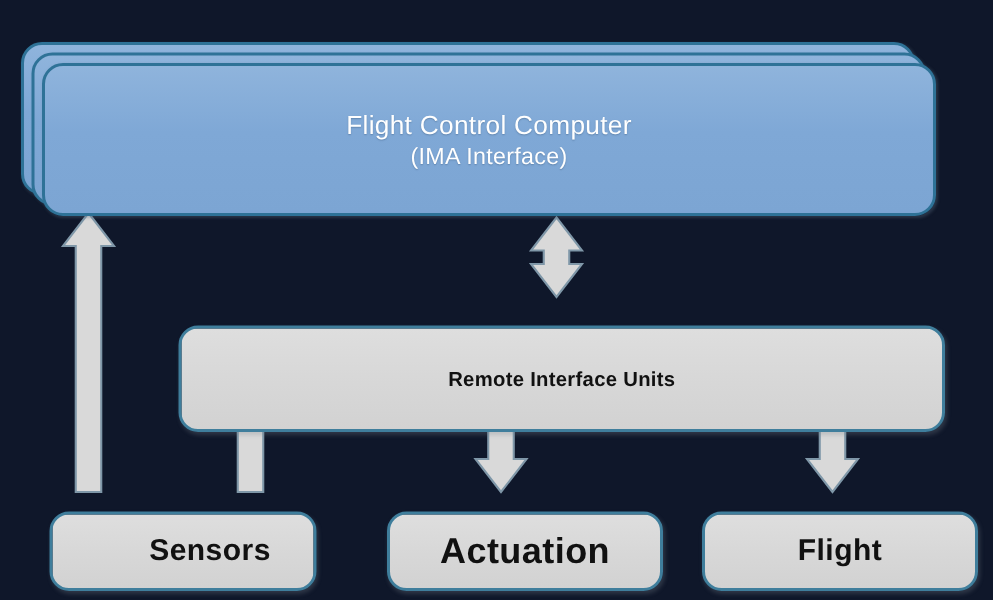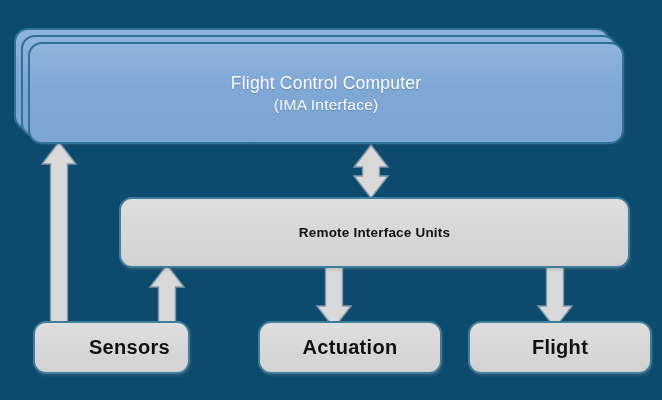--- a/index.html
+++ b/index.html
@@ -7,33 +7,34 @@
     padding: 0;
     background: #ffffff;
   }
   body {
     font-family: "Liberation Sans", sans-serif;
   }
   #canvas {
     position: relative;
     width: 662px;
     height: 400px;
-    background: #0c4a6e;
+    background: #0f172a;
     overflow: hidden;
   }
 
   
   .node {
     position: absolute;
     box-sizing: border-box;
     display: flex;
     align-items: center;
     justify-content: center;
     text-align: left;
     border-radius: 12px;
+    margin-top: 20px;
   }
 
   
   .fcc-stack {
     position: absolute;
     left: 14px;
     top: 28px;
     width: 610px;
     height: 116px;
   }
@@ -92,34 +93,34 @@
     top: 197px;
     width: 511px;
     height: 71px;
     border-radius: 13px;
     font-size: 13.5px;
     letter-spacing: 0.2px;
   }
   #sensors {
     left: 33px;
     top: 321px;
-    width: 157px;
+    width: 178px;
     height: 53px;
     border-radius: 13px;
     font-size: 20px;
     letter-spacing: 0.3px;
     padding-left: 36px;
   }
   #actuation {
     left: 258px;
     top: 321px;
     width: 184px;
     height: 53px;
     border-radius: 13px;
-    font-size: 20px;
+    font-size: 24px;
     letter-spacing: 0.3px;
   }
   #engines {
     left: 468px;
     top: 321px;
     width: 184px;
     height: 53px;
     border-radius: 13px;
     font-size: 20px;
     letter-spacing: 0.3px;

